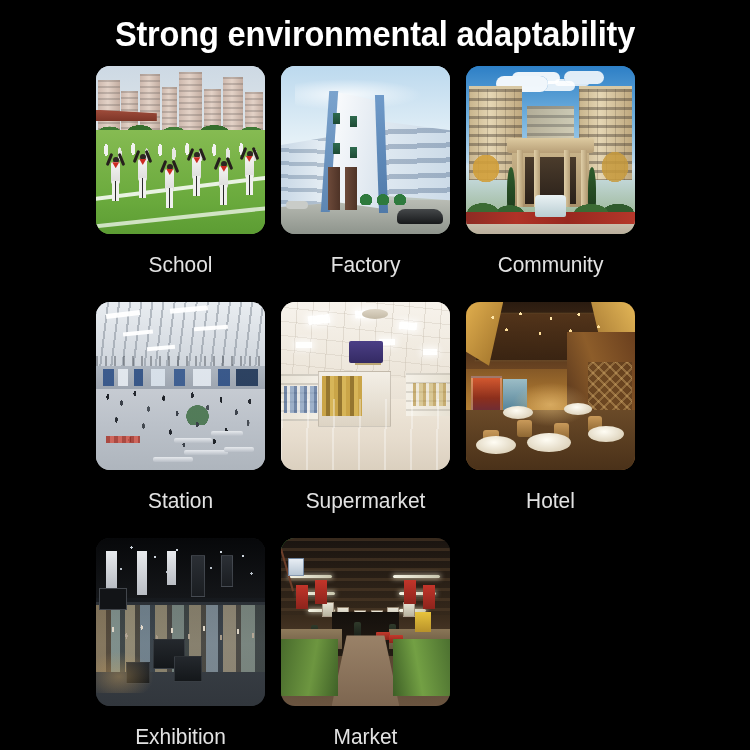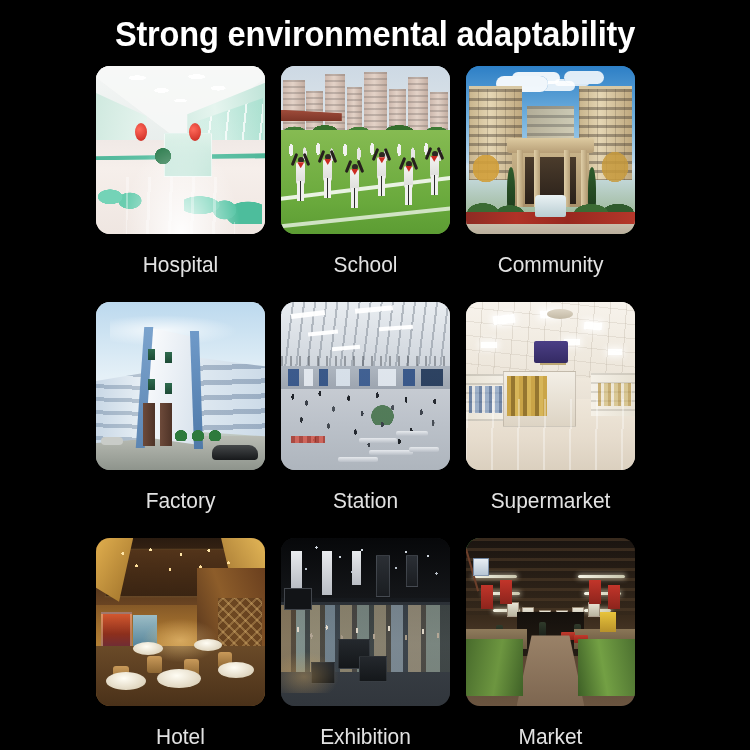--- a/index.html
+++ b/index.html
@@ -797,43 +797,20 @@
 </style>
 </head>
 <body>
 
 <div id="page">
 
   <div class="page-title">Strong environmental adaptability</div>
 
   <div class="grid">
 
-    <div class="cell">
-      <div class="thumb">
-        <div class="scene sc-hospital">
-          <div class="l ceil"></div>
-          <div class="l ceilvan"></div>
-          <div class="l wallL"></div>
-          <div class="l wallR"></div>
-          <div class="l glassR"></div>
-          <div class="l floor"></div>
-          <div class="l band"></div>
-          <div class="l door"></div>
-          <div class="l lant1"></div>
-          <div class="l lant2"></div>
-          <div class="l plant"></div>
-          <div class="l chairsL"></div>
-          <div class="l chairs"></div>
-          <div class="l reflect"></div>
-          <div class="l glow"></div>
-          <div class="l lights"></div>
-        </div>
-      </div>
-      <span class="cell-label">Hospital</span>
-    </div>
 
     <div class="cell">
       <div class="thumb">
         <div class="scene sc-school">
           <div class="l sky"></div>
           <div class="l towers">
             <div class="tw" style="left:1%;  width:13%; height:84%;"></div>
             <div class="tw" style="left:15%; width:10%; height:66%;"></div>
             <div class="tw" style="left:26%; width:12%; height:92%;"></div>
             <div class="tw" style="left:39%; width:9%;  height:72%;"></div>
@@ -896,20 +873,49 @@
               <div class="scarf"></div>
               <div class="legs"></div>
             </div>
         </div>
       </div>
       <span class="cell-label">School</span>
     </div>
 
     <div class="cell">
       <div class="thumb">
+        <div class="scene sc-factory">
+          <div class="l sky"></div>
+          <div class="l wisp"></div>
+          <div class="l gnd"></div>
+          <div class="l blkL"></div>
+          <div class="l blkR"></div>
+          <div class="l blkFront"></div>
+          <div class="l stripe1"></div>
+          <div class="l stripe2"></div>
+          <div class="win" style="left:31%; top:28%; width:7px; height:11px;"></div>
+          <div class="win" style="left:41%; top:30%; width:7px; height:11px;"></div>
+          <div class="win" style="left:31%; top:46%; width:7px; height:11px;"></div>
+          <div class="win" style="left:41%; top:48%; width:7px; height:11px;"></div>
+          <div class="win" style="left:31%; top:63%; width:7px; height:11px;"></div>
+          <div class="win" style="left:41%; top:64%; width:7px; height:11px;"></div>
+          <div class="palm" style="left:46%;"></div>
+          <div class="palm" style="left:56%;"></div>
+          <div class="palm" style="left:66%;"></div>
+          <div class="l pillar1"></div>
+          <div class="l pillar2"></div>
+          <div class="l carS"></div>
+          <div class="l car"></div>
+        </div>
+      </div>
+      <span class="cell-label">Factory</span>
+    </div>
+
+    <div class="cell">
+      <div class="thumb">
         <div class="scene sc-community">
           <div class="l sky"></div>
           <div class="l cloud1"></div>
           <div class="l cloud2"></div>
           <div class="l twMid"></div>
           <div class="l twL"></div>
           <div class="l twR"></div>
           <div class="l autumn"></div>
           <div class="l autumn2"></div>
           <div class="l gate"></div>
@@ -921,49 +927,20 @@
           <div class="col" style="left:68%;"></div>
           <div class="cyp" style="left:24%;"></div>
           <div class="cyp" style="left:72%;"></div>
           <div class="l plaza"></div>
           <div class="l hedge"></div>
           <div class="l flowers"></div>
           <div class="l fount"></div>
         </div>
       </div>
       <span class="cell-label">Community</span>
-    </div>
-
-    <div class="cell">
-      <div class="thumb">
-        <div class="scene sc-factory">
-          <div class="l sky"></div>
-          <div class="l wisp"></div>
-          <div class="l gnd"></div>
-          <div class="l blkL"></div>
-          <div class="l blkR"></div>
-          <div class="l blkFront"></div>
-          <div class="l stripe1"></div>
-          <div class="l stripe2"></div>
-          <div class="win" style="left:31%; top:28%; width:7px; height:11px;"></div>
-          <div class="win" style="left:41%; top:30%; width:7px; height:11px;"></div>
-          <div class="win" style="left:31%; top:46%; width:7px; height:11px;"></div>
-          <div class="win" style="left:41%; top:48%; width:7px; height:11px;"></div>
-          <div class="win" style="left:31%; top:63%; width:7px; height:11px;"></div>
-          <div class="win" style="left:41%; top:64%; width:7px; height:11px;"></div>
-          <div class="palm" style="left:46%;"></div>
-          <div class="palm" style="left:56%;"></div>
-          <div class="palm" style="left:66%;"></div>
-          <div class="l pillar1"></div>
-          <div class="l pillar2"></div>
-          <div class="l carS"></div>
-          <div class="l car"></div>
-        </div>
-      </div>
-      <span class="cell-label">Factory</span>
     </div>
 
     <div class="cell">
       <div class="thumb">
         <div class="scene sc-station">
           <div class="l roof"></div>
           <div class="skylight" style="left:6%;  top:6%;  width:34px; height:5px; transform:rotate(-7deg);"></div>
           <div class="skylight" style="left:44%; top:3%;  width:38px; height:5px; transform:rotate(-5deg);"></div>
           <div class="skylight" style="left:16%; top:17%; width:30px; height:4px; transform:rotate(-6deg);"></div>
           <div class="skylight" style="left:58%; top:14%; width:34px; height:4px; transform:rotate(-4deg);"></div>

